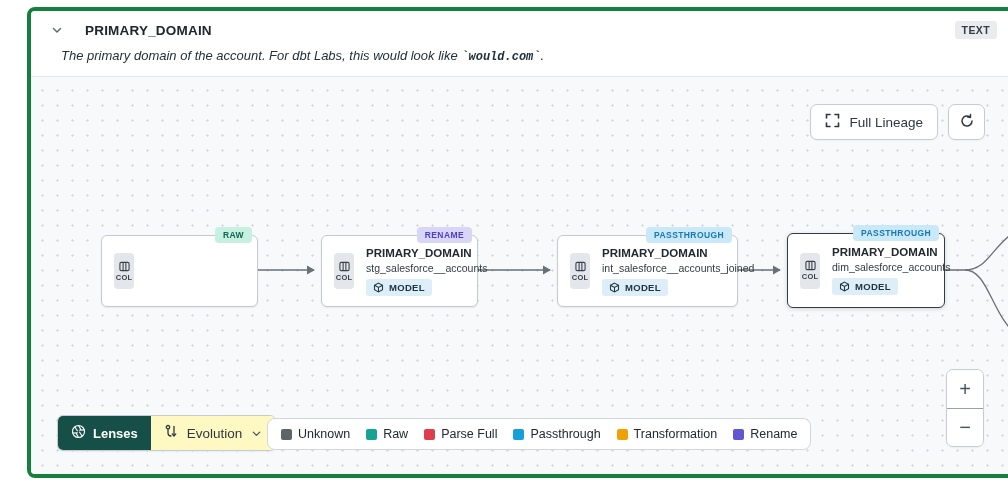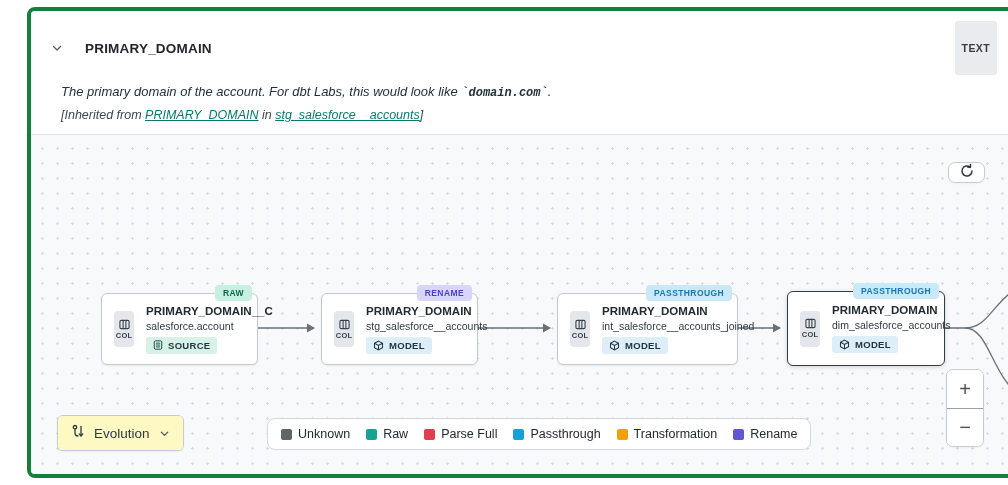--- a/index.html
+++ b/index.html
@@ -9,21 +9,21 @@
     position:absolute; left:9px; top:7px; width:990px; height:471px;
     border:4px solid #15803d; border-radius:8px; overflow:hidden;
     display:flex; flex-direction:column; background:#fff;margin-left:18px;
   }
 
   
   .header { background:#fff; padding:10px 16px 12px 18px; border-bottom:1px solid #e3e6e9; }
   .header-row { display:flex; align-items:center; }
   .chevron-btn { background:none; border:none; cursor:pointer; color:#5b646d; display:flex; align-items:center; padding:2px; }
   .header-title { font-size:13.5px; font-weight:bold; color:#20262c; margin-left:20px; letter-spacing:.2px; }
-  .type-badge { margin-left:auto; background:#e9ebee; color:#343c44; font-size:10.5px; font-weight:bold; padding:21px 7px; border-radius:3px; letter-spacing:.4px; }
+  .type-badge { margin-left:auto; background:#e9ebee; color:#343c44; font-size:10.5px; font-weight:bold; padding:3px 7px; border-radius:3px; letter-spacing:.4px; }
   .desc { margin-top:9px; margin-left:12px; font-style:italic; font-size:13px; color:#22313a; }
   .desc code { font-family:"Liberation Mono", monospace; font-weight:bold; font-size:12px; }
   .inherited { margin-top:8px; margin-left:12px; font-style:italic; font-size:12.5px; color:#3c4750; }
   .inherited a { color:#067a6f; text-decoration:underline; cursor:pointer; }
 
   
   .canvas {
     position:relative; flex:1; background-color:#f8f9fa;
     background-image:radial-gradient(circle, #d8dbdf 1px, transparent 1.2px);
     background-size:15px 15px; background-position:4px 6px;
@@ -83,72 +83,69 @@
   <div class="header">
     <div class="header-row">
       <button class="chevron-btn">
         <svg width="12" height="12" viewBox="0 0 12 12">
             <path d="M2.5 4.5 L6 8 L9.5 4.5" fill="none" stroke="#5b646d" stroke-width="1.4" stroke-linecap="round" stroke-linejoin="round"></path>
           </svg>
       </button>
       <span class="header-title">PRIMARY_DOMAIN</span>
       <span class="type-badge">TEXT</span>
     </div>
-    <div class="desc"><span>The primary domain of the account. For dbt Labs, this would look like </span><code>`domain.com`</code><span>.</span></div>
-    <div class="inherited"><span>[Inherited from </span><a>PRIMARY_DOMAIN</a><span> in </span><a>stg_salesforce__accounts</a><span>]</span></div>
+    <div class="desc"><span>The primary domain of the account. For dbt Labs, this would look like </span><code>`would.com`</code><span>.</span></div>
   </div>
 
   <div class="canvas">
 
     <svg class="edges">
       <defs>
         <marker id="arrow" viewBox="0 0 10 10" refX="8" refY="5" markerWidth="7" markerHeight="7" orient="auto">
           <path d="M0,0 L9,5 L0,10 z" fill="#697076"></path>
         </marker>
       </defs>
       <line x1="227" y1="193" x2="283" y2="193" stroke="#697076" stroke-width="1.3" marker-end="url(#arrow)"></line>
       <line x1="447" y1="193" x2="519" y2="193" stroke="#697076" stroke-width="1.3" marker-end="url(#arrow)"></line>
       <line x1="707" y1="193" x2="749" y2="193" stroke="#697076" stroke-width="1.3" marker-end="url(#arrow)"></line>
       <path d="M914 193 L934 193 C958 193 960 168 990 150" fill="none" stroke="#697076" stroke-width="1.3"></path>
       <path d="M934 193 C958 193 960 240 990 262" fill="none" stroke="#697076" stroke-width="1.3"></path>
     </svg>
 
     <div class="canvas-toolbar">
+      <button class="btn full-lineage-btn">
+        <span>
+          <svg width="15" height="15" viewBox="0 0 15 15" fill="none" stroke="#2e3842" stroke-width="1.6" stroke-linecap="round">
+            <path d="M1.5 5 V1.5 H5"></path>
+              <path d="M10 1.5 H13.5 V5"></path>
+              <path d="M13.5 10 V13.5 H10"></path>
+              <path d="M5 13.5 H1.5 V10"></path>
+          </svg>
+        </span>
+        <span>Full Lineage</span>
+      </button>
       <button class="btn refresh-btn">
         <span>
           <svg width="16" height="16" viewBox="0 0 16 16" fill="none" stroke="#2e3842" stroke-width="1.5" stroke-linecap="round">
             <path d="M13 8 a5 5 0 1 1 -1.8 -3.85"></path>
               <path d="M11.5 1.5 L11.4 4.4 L8.6 4.1" fill="none"></path>
           </svg>
         </span>
       </button>
     </div>
 
     <div class="node" style="left:70px; top:158px; width:157px; height:72px;">
       <span class="node-tag tag-raw">RAW</span>
       <div class="col-chip">
         <svg width="11" height="11" viewBox="0 0 12 12">
             <rect x="1" y="1.5" width="10" height="9" rx="1.5" fill="none" stroke="#39424b" stroke-width="1.2"></rect>
             <line x1="4.5" y1="1.5" x2="4.5" y2="10.5" stroke="#39424b" stroke-width="1.2"></line>
             <line x1="7.5" y1="1.5" x2="7.5" y2="10.5" stroke="#39424b" stroke-width="1.2"></line>
           </svg>
         <span class="col-label">COL</span>
-      </div>
-      <div class="node-body">
-        <span class="node-title">PRIMARY_DOMAIN__C</span>
-        <span class="node-sub">salesforce.account</span>
-        <span class="kind-badge kind-source">
-          <svg width="10" height="10" viewBox="0 0 12 12">
-              <rect x="1.5" y="1" width="9" height="10" rx="1.5" fill="none" stroke="#1d4d44" stroke-width="1.2"></rect>
-              <line x1="3.5" y1="3.8" x2="8.5" y2="3.8" stroke="#1d4d44" stroke-width="1.1"></line>
-              <line x1="3.5" y1="6" x2="8.5" y2="6" stroke="#1d4d44" stroke-width="1.1"></line>
-              <line x1="3.5" y1="8.2" x2="8.5" y2="8.2" stroke="#1d4d44" stroke-width="1.1"></line>
-            </svg>
-          <span>SOURCE</span>
-        </span>
       </div>
     </div>
 
     <div class="node" style="left:290px; top:158px; width:157px; height:72px;">
       <span class="node-tag tag-rename">RENAME</span>
       <div class="col-chip">
         <svg width="11" height="11" viewBox="0 0 12 12">
             <rect x="1" y="1.5" width="10" height="9" rx="1.5" fill="none" stroke="#39424b" stroke-width="1.2"></rect>
             <line x1="4.5" y1="1.5" x2="4.5" y2="10.5" stroke="#39424b" stroke-width="1.2"></line>
             <line x1="7.5" y1="1.5" x2="7.5" y2="10.5" stroke="#39424b" stroke-width="1.2"></line>
@@ -211,20 +208,34 @@
               <path d="M6 1.2 L10.4 3.6 V8.4 L6 10.8 L1.6 8.4 V3.6 Z"></path>
               <path d="M1.6 3.6 L6 6 L10.4 3.6"></path>
               <path d="M6 6 V10.8"></path>
             </svg>
           <span>MODEL</span>
         </span>
       </div>
     </div>
 
     <div class="lens-group">
+      <button class="lenses-btn">
+        <span>
+          <svg width="15" height="15" viewBox="0 0 16 16" fill="none" stroke="#ffffff" stroke-width="1.2">
+              <circle cx="8" cy="8" r="6.4"></circle>
+              <path d="M8 1.6 L10.8 6.5"></path>
+              <path d="M14.2 6.3 L8.6 6.6"></path>
+              <path d="M12 13 L8.9 8.3"></path>
+              <path d="M8 14.4 L5.3 9.6"></path>
+              <path d="M1.8 9.7 L7.3 9.4"></path>
+              <path d="M4 3 L7.1 7.7"></path>
+            </svg>
+        </span>
+        <span>Lenses</span>
+      </button>
       <button class="evolution-btn">
         <span>
           <svg width="14" height="15" viewBox="0 0 14 15" fill="none" stroke="#2e3842" stroke-width="1.3" stroke-linecap="round">
               <circle cx="4" cy="3.2" r="1.7"></circle>
               <path d="M4 5 V9 a3 3 0 0 0 3 3"></path>
               <path d="M10 2.5 V11.5"></path>
               <path d="M8.2 9.9 L10 12 L11.8 9.9"></path>
             </svg>
         </span>
         <span>Evolution</span>

